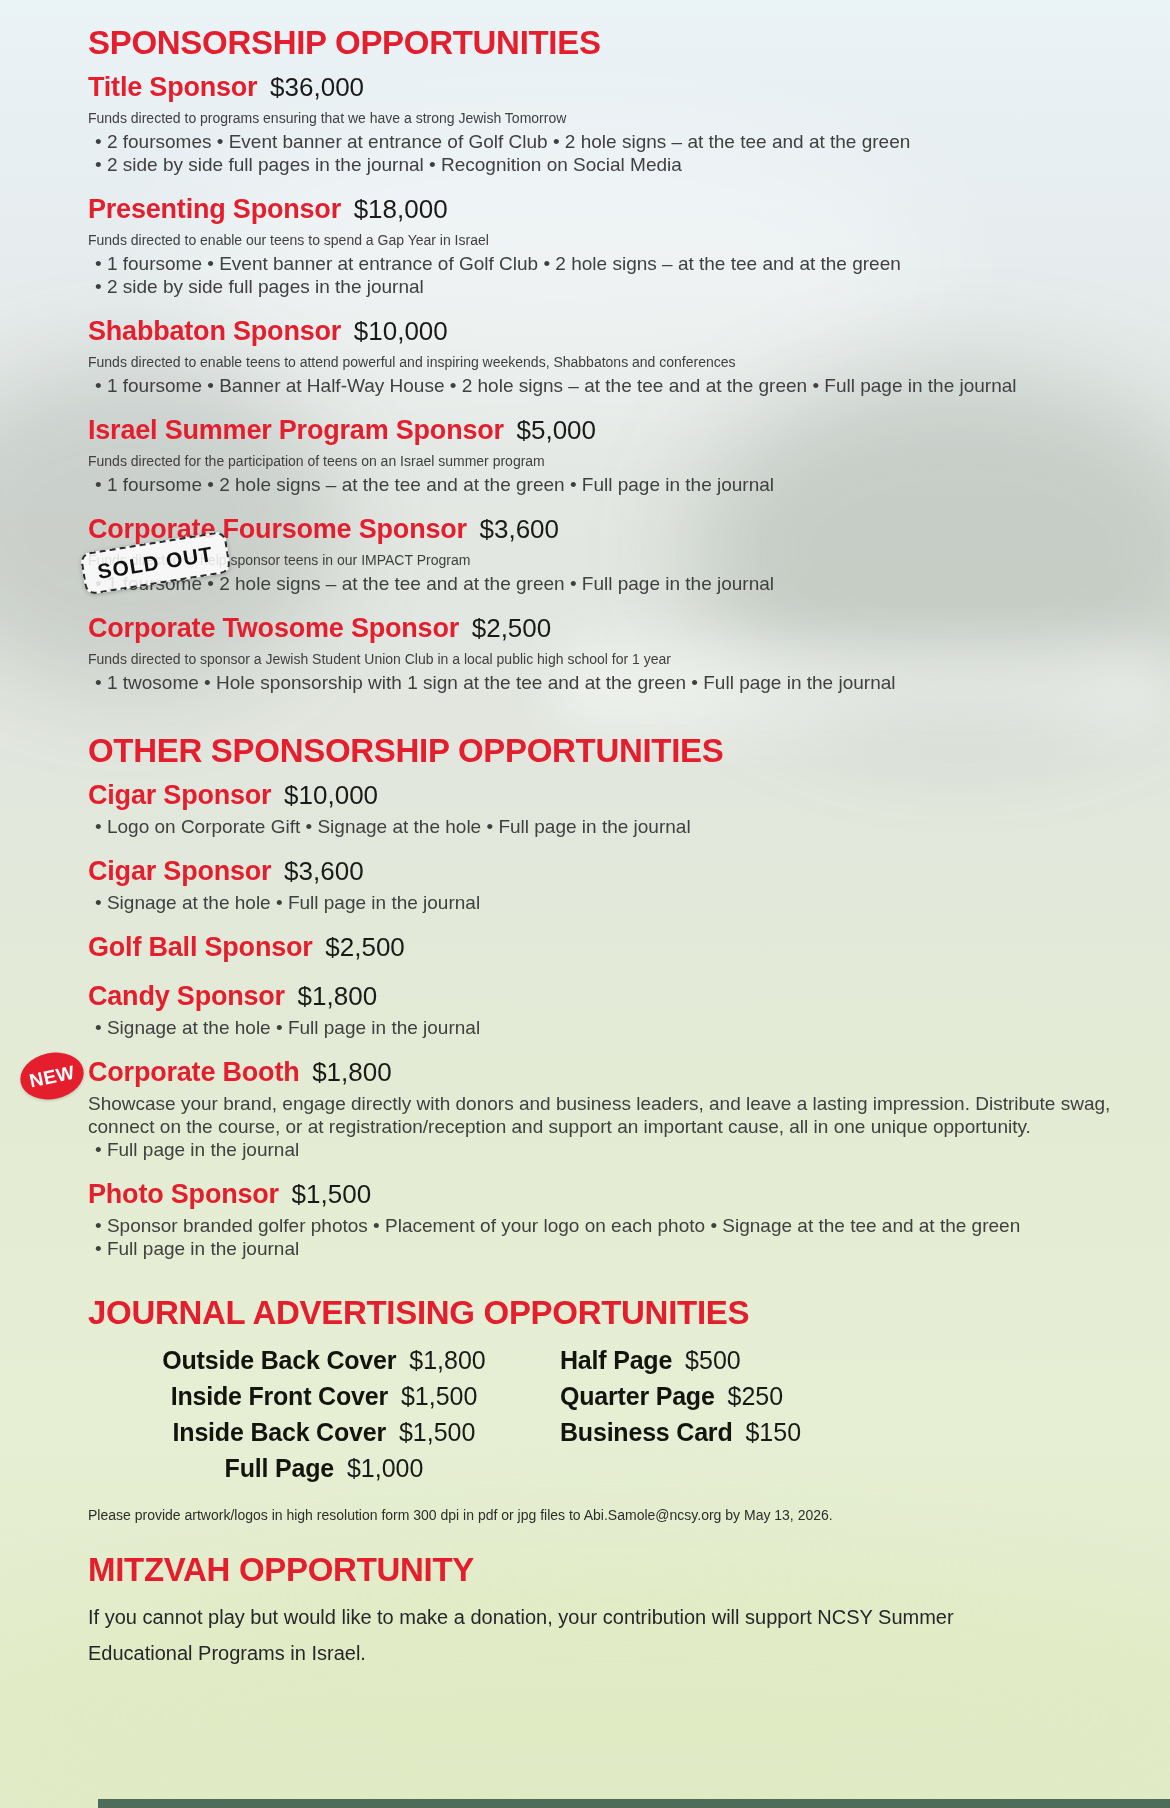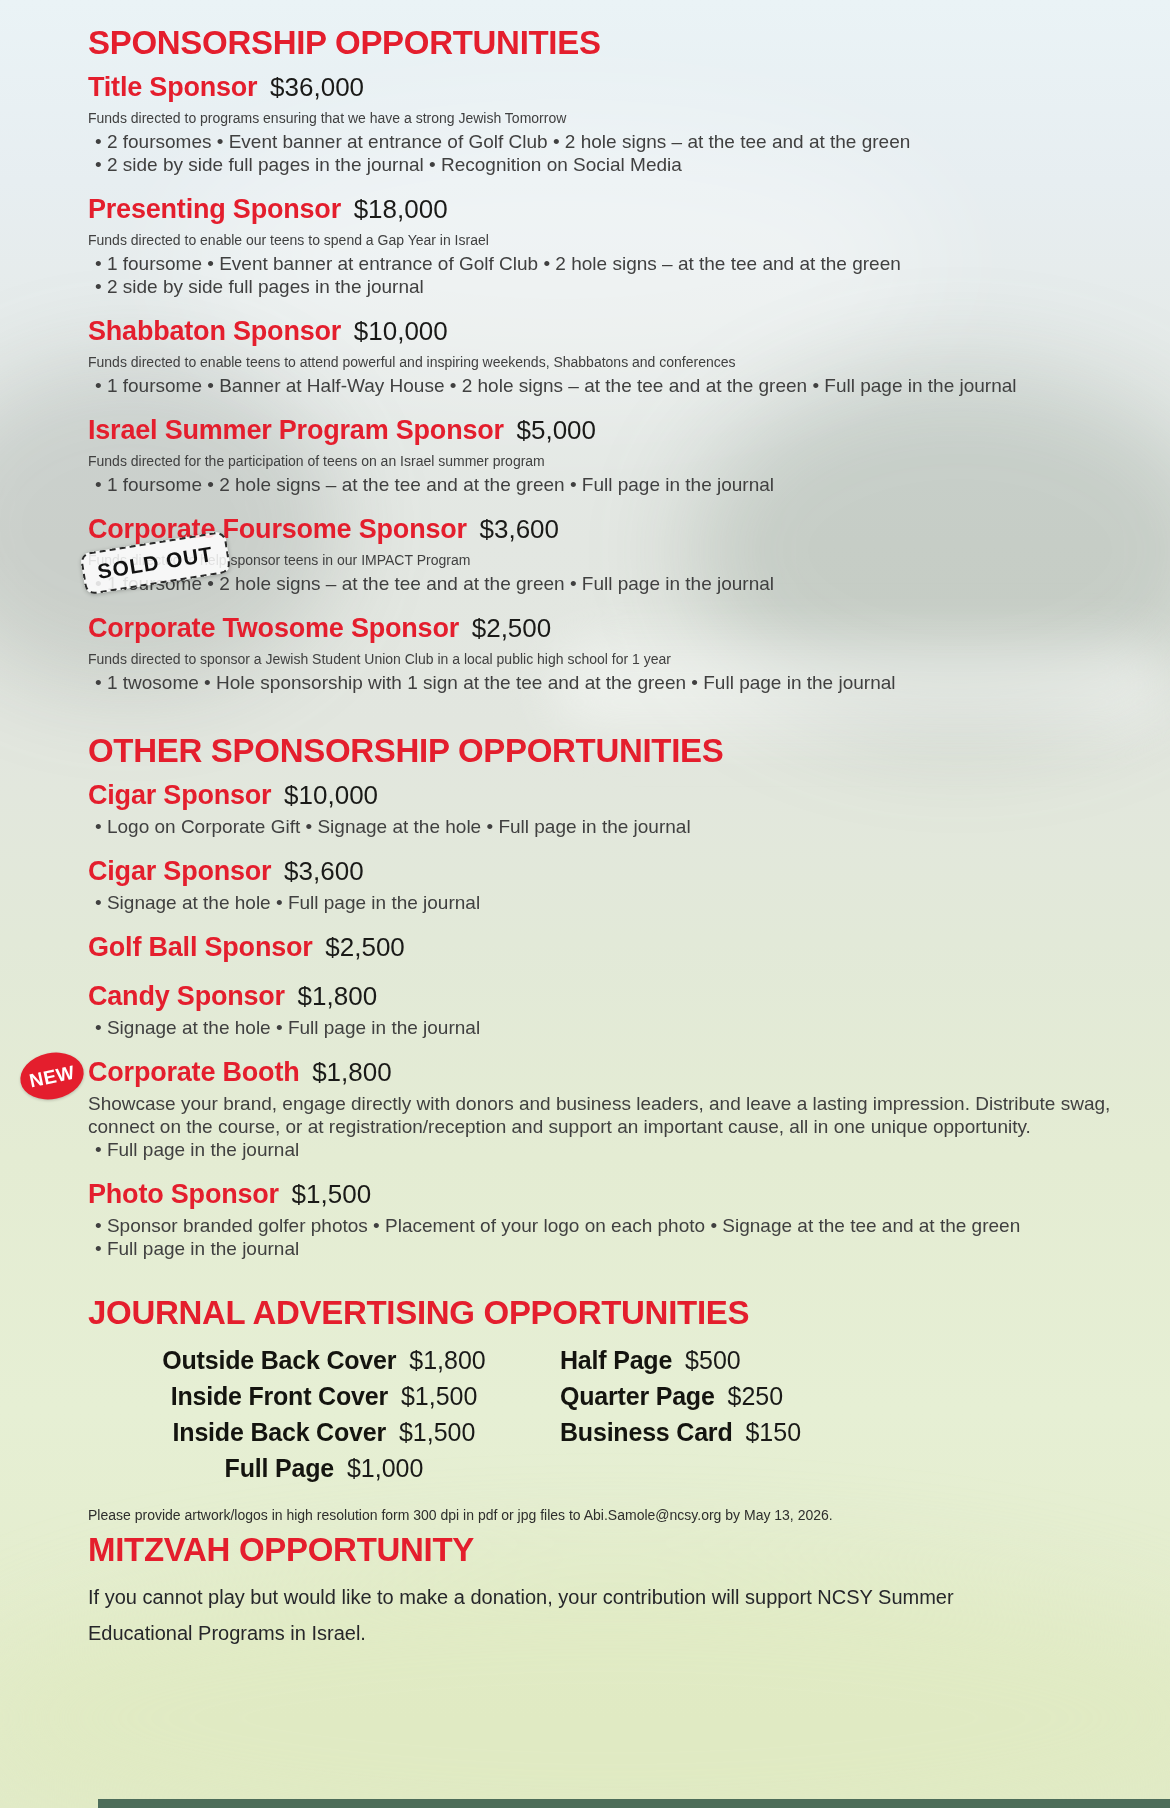--- a/index.html
+++ b/index.html
@@ -23,21 +23,21 @@
   .bottom-strip{position:absolute;z-index:3;left:98px;right:0;bottom:0;height:9px;background:#3d5f4e;opacity:0.9;}
 
   .content{position:relative;z-index:2;padding:24px 16px 0 88px;}
 
   h1.section-title{
     font-size:33px;line-height:38px;font-weight:700;letter-spacing:-0.3px;
     color:#e41e2d;margin:0 0 10px 0;
   }
   h1.mt-other{margin-top:38px;}
   h1.mt-journal{margin-top:34px;}
-  h1.mt-mitzvah{}
+  h1.mt-mitzvah{margin-top:20px;}
 
   .sp-item{margin:0 0 18px 0;position:relative;}
   h2.sp-head{margin:0 0 4px 0;line-height:31px;}
   .sp-name{font-size:27px;font-weight:700;color:#e41e2d;letter-spacing:-0.2px;text-align:right;}
   .sp-price{font-size:26px;font-weight:400;color:#1a1a18;margin-left:6px;}
   .sp-desc{font-size:14px;line-height:23px;color:#404040;margin:0;}
   .sp-bullet{font-size:19px;line-height:23px;color:#404040;margin:0;padding-left:7px;}
   .sp-para{font-size:19px;line-height:23px;color:#404040;margin:0;max-width:1055px;}
 
   .stamp{

